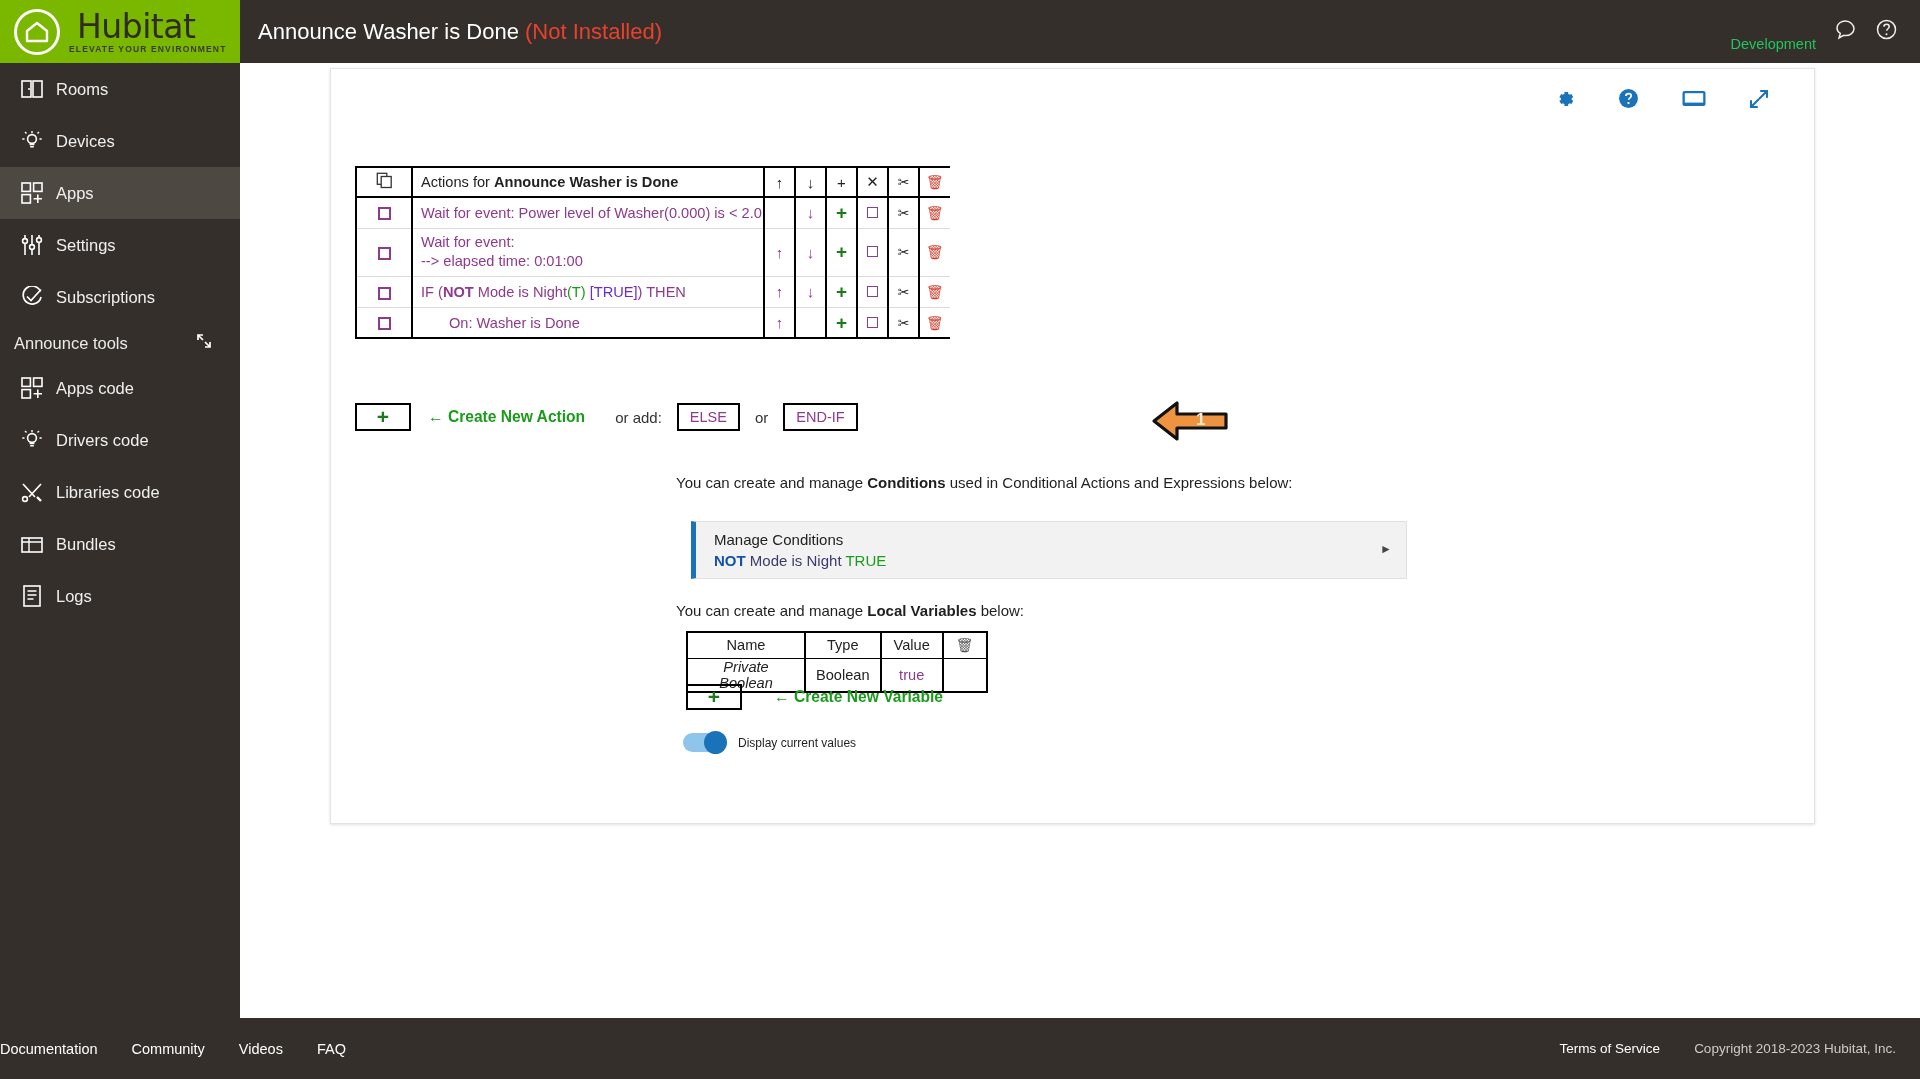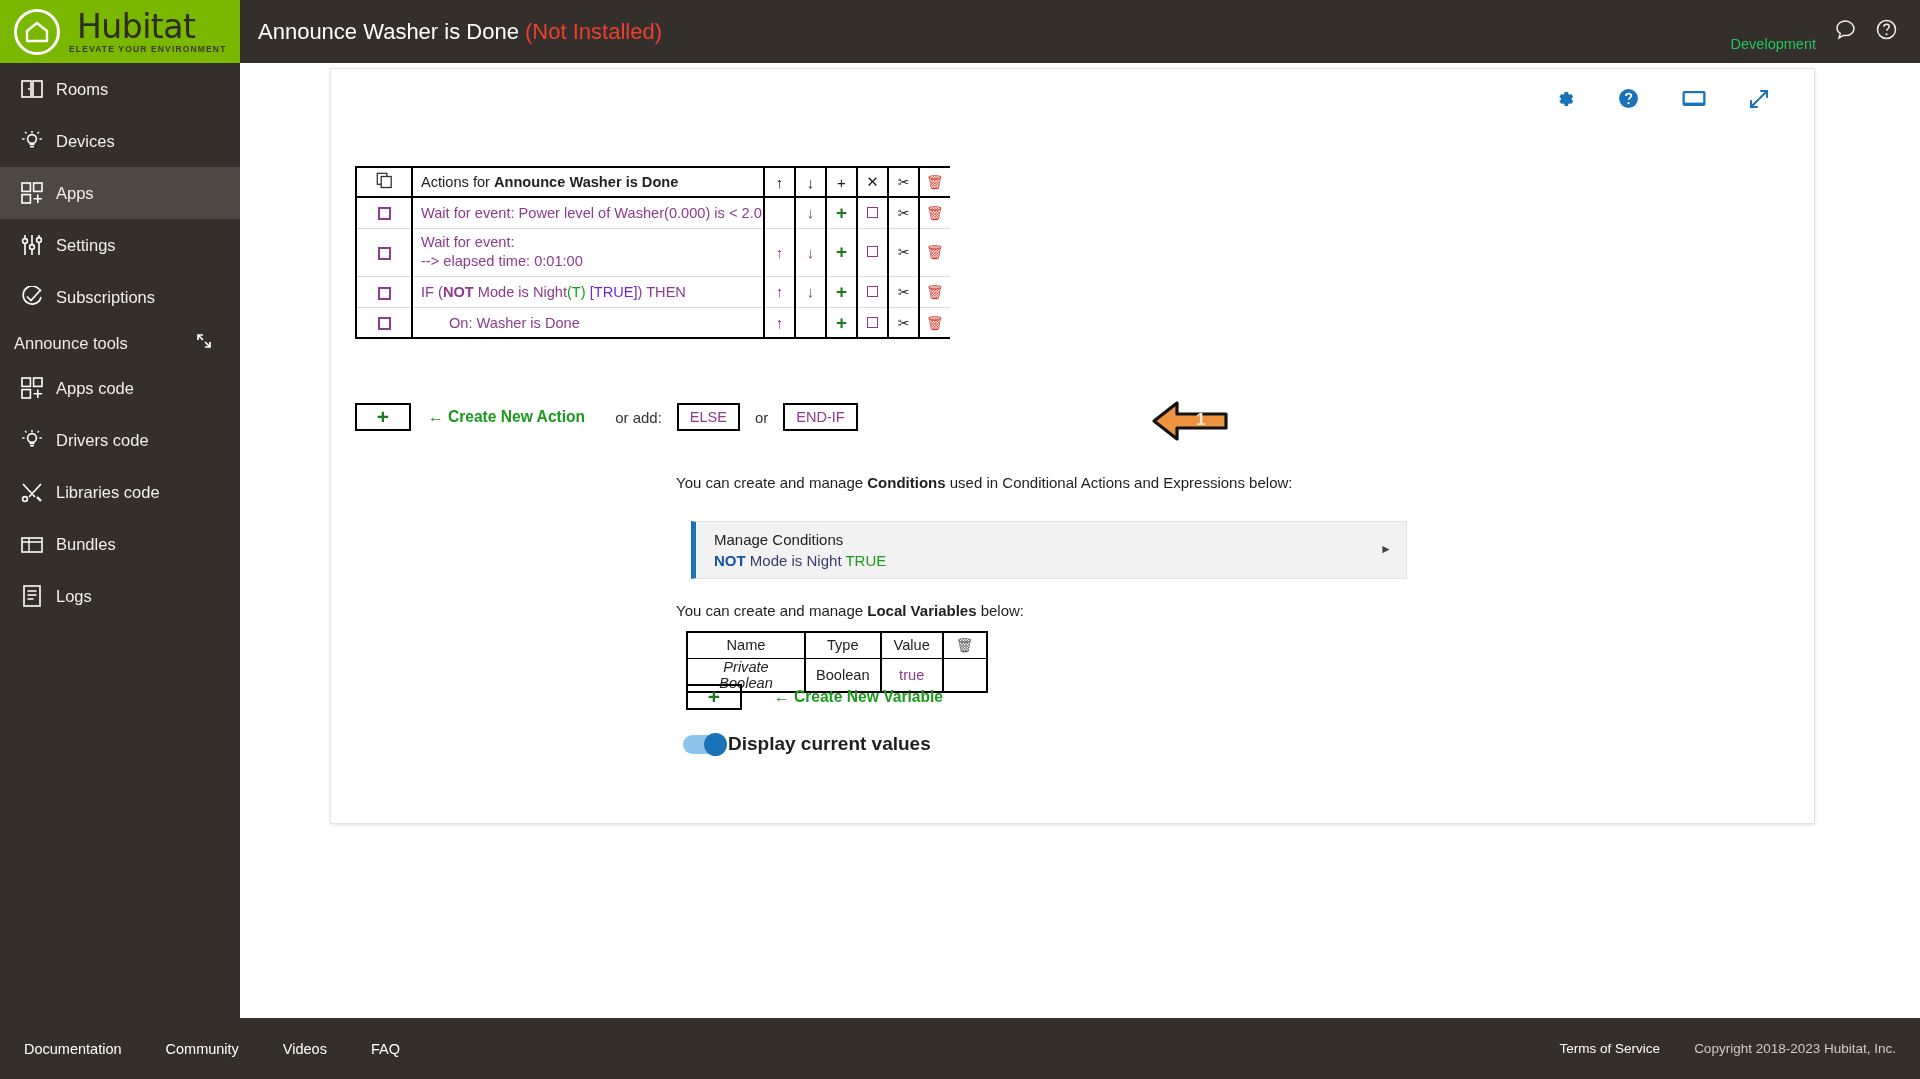--- a/index.html
+++ b/index.html
@@ -211,29 +211,29 @@
   #toggle-row { position: absolute; left: 352px; top: 664px; display: flex; align-items: center; }
   .switch {
     width: 42px; height: 19px; border-radius: 10px;
     background: #8fc4ec; position: relative; cursor: pointer;
   }
   .switch .knob {
     position: absolute; right: -2px; top: -2px;
     width: 23px; height: 23px; border-radius: 50%;
     background: #1a72b8;
   }
-  #toggle-row .tlbl { margin-left: 3px; font-size: 19px; color: #1f1f1f; font-weight: bold; }
+  #toggle-row .tlbl { margin-left: 13px; font-size: 12px; color: #1f1f1f; }
 
   
   #footer {
     position: absolute; left: 0; bottom: 0;
     width: 1920px; height: 61px; background: #342f2b;
     display: flex; align-items: center;
   }
-  #footer .fl { margin-left: 24px; display: flex; gap: 44px; }
+  #footer .fl { display: flex; gap: 34px; }
   #footer .fl a { color: #ffffff; font-size: 14.5px; text-decoration: none; cursor: pointer; }
   #footer .fr { margin-left: auto; padding-right: 24px; display: flex; gap: 34px; }
   #footer .fr a { color: #ffffff; font-size: 13.5px; text-decoration: none; cursor: pointer; }
   #footer .fr span { color: #cfcac6; font-size: 13.5px; }
 </style>
 </head>
 <body>
 
 <div id="app">
 

